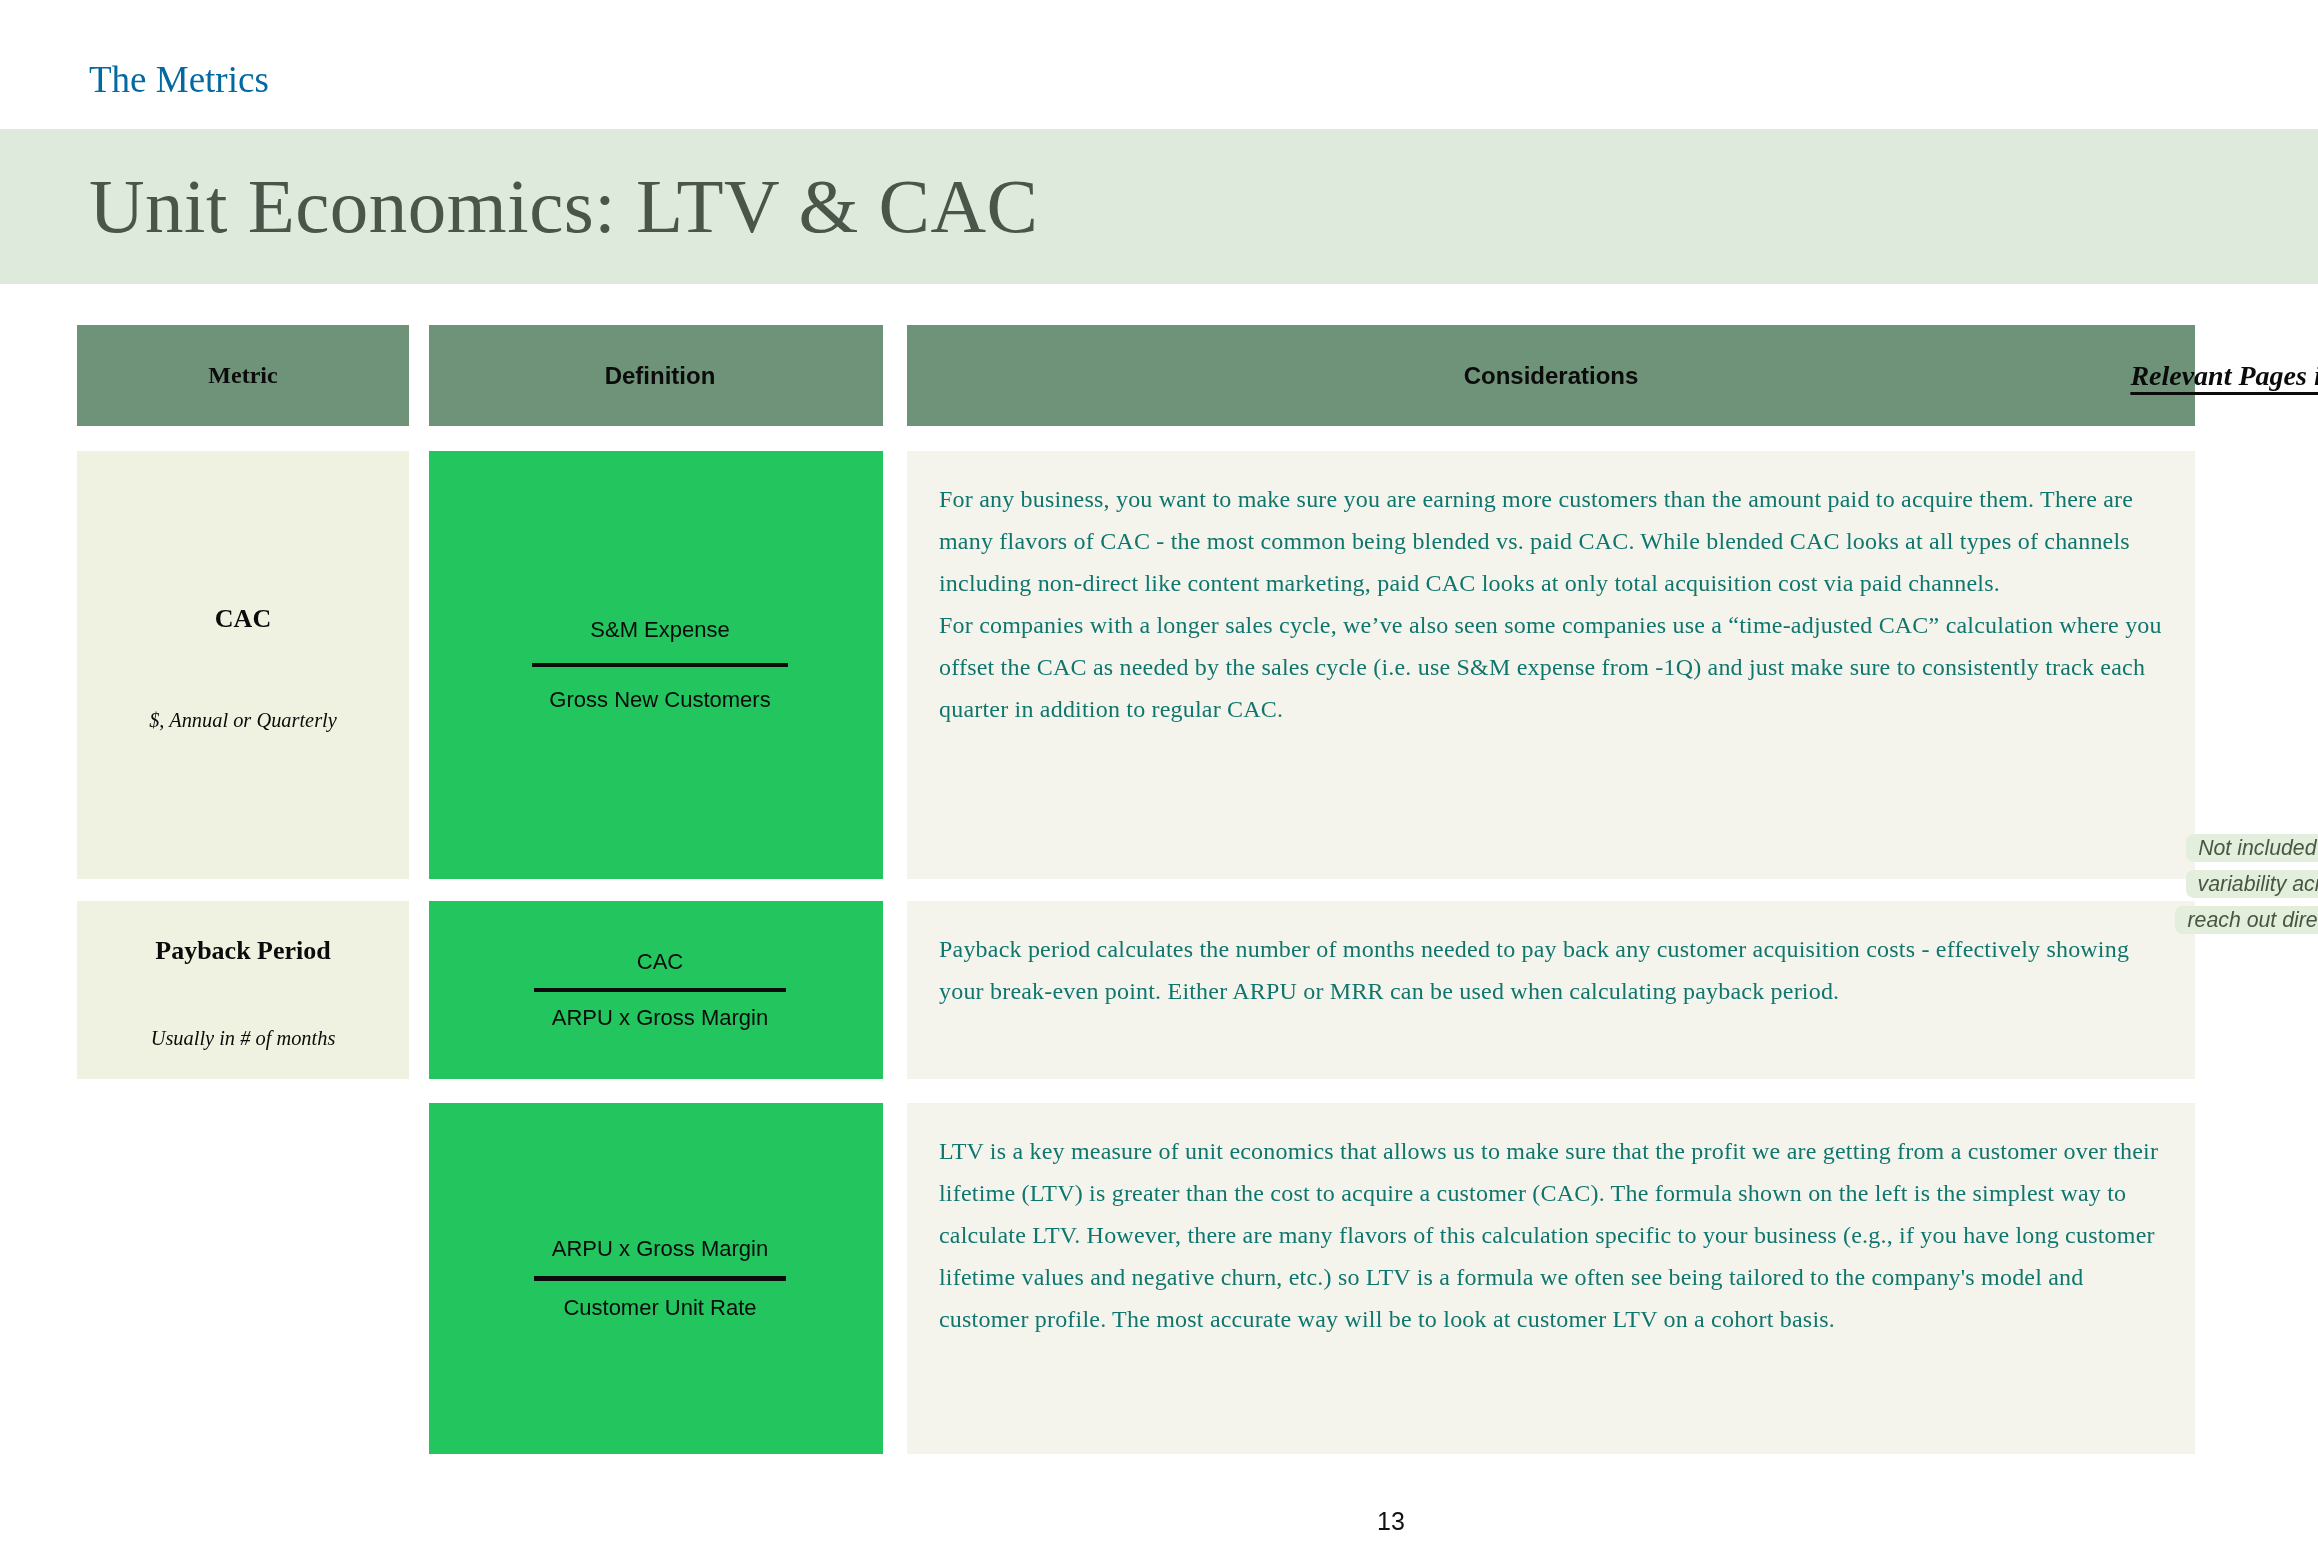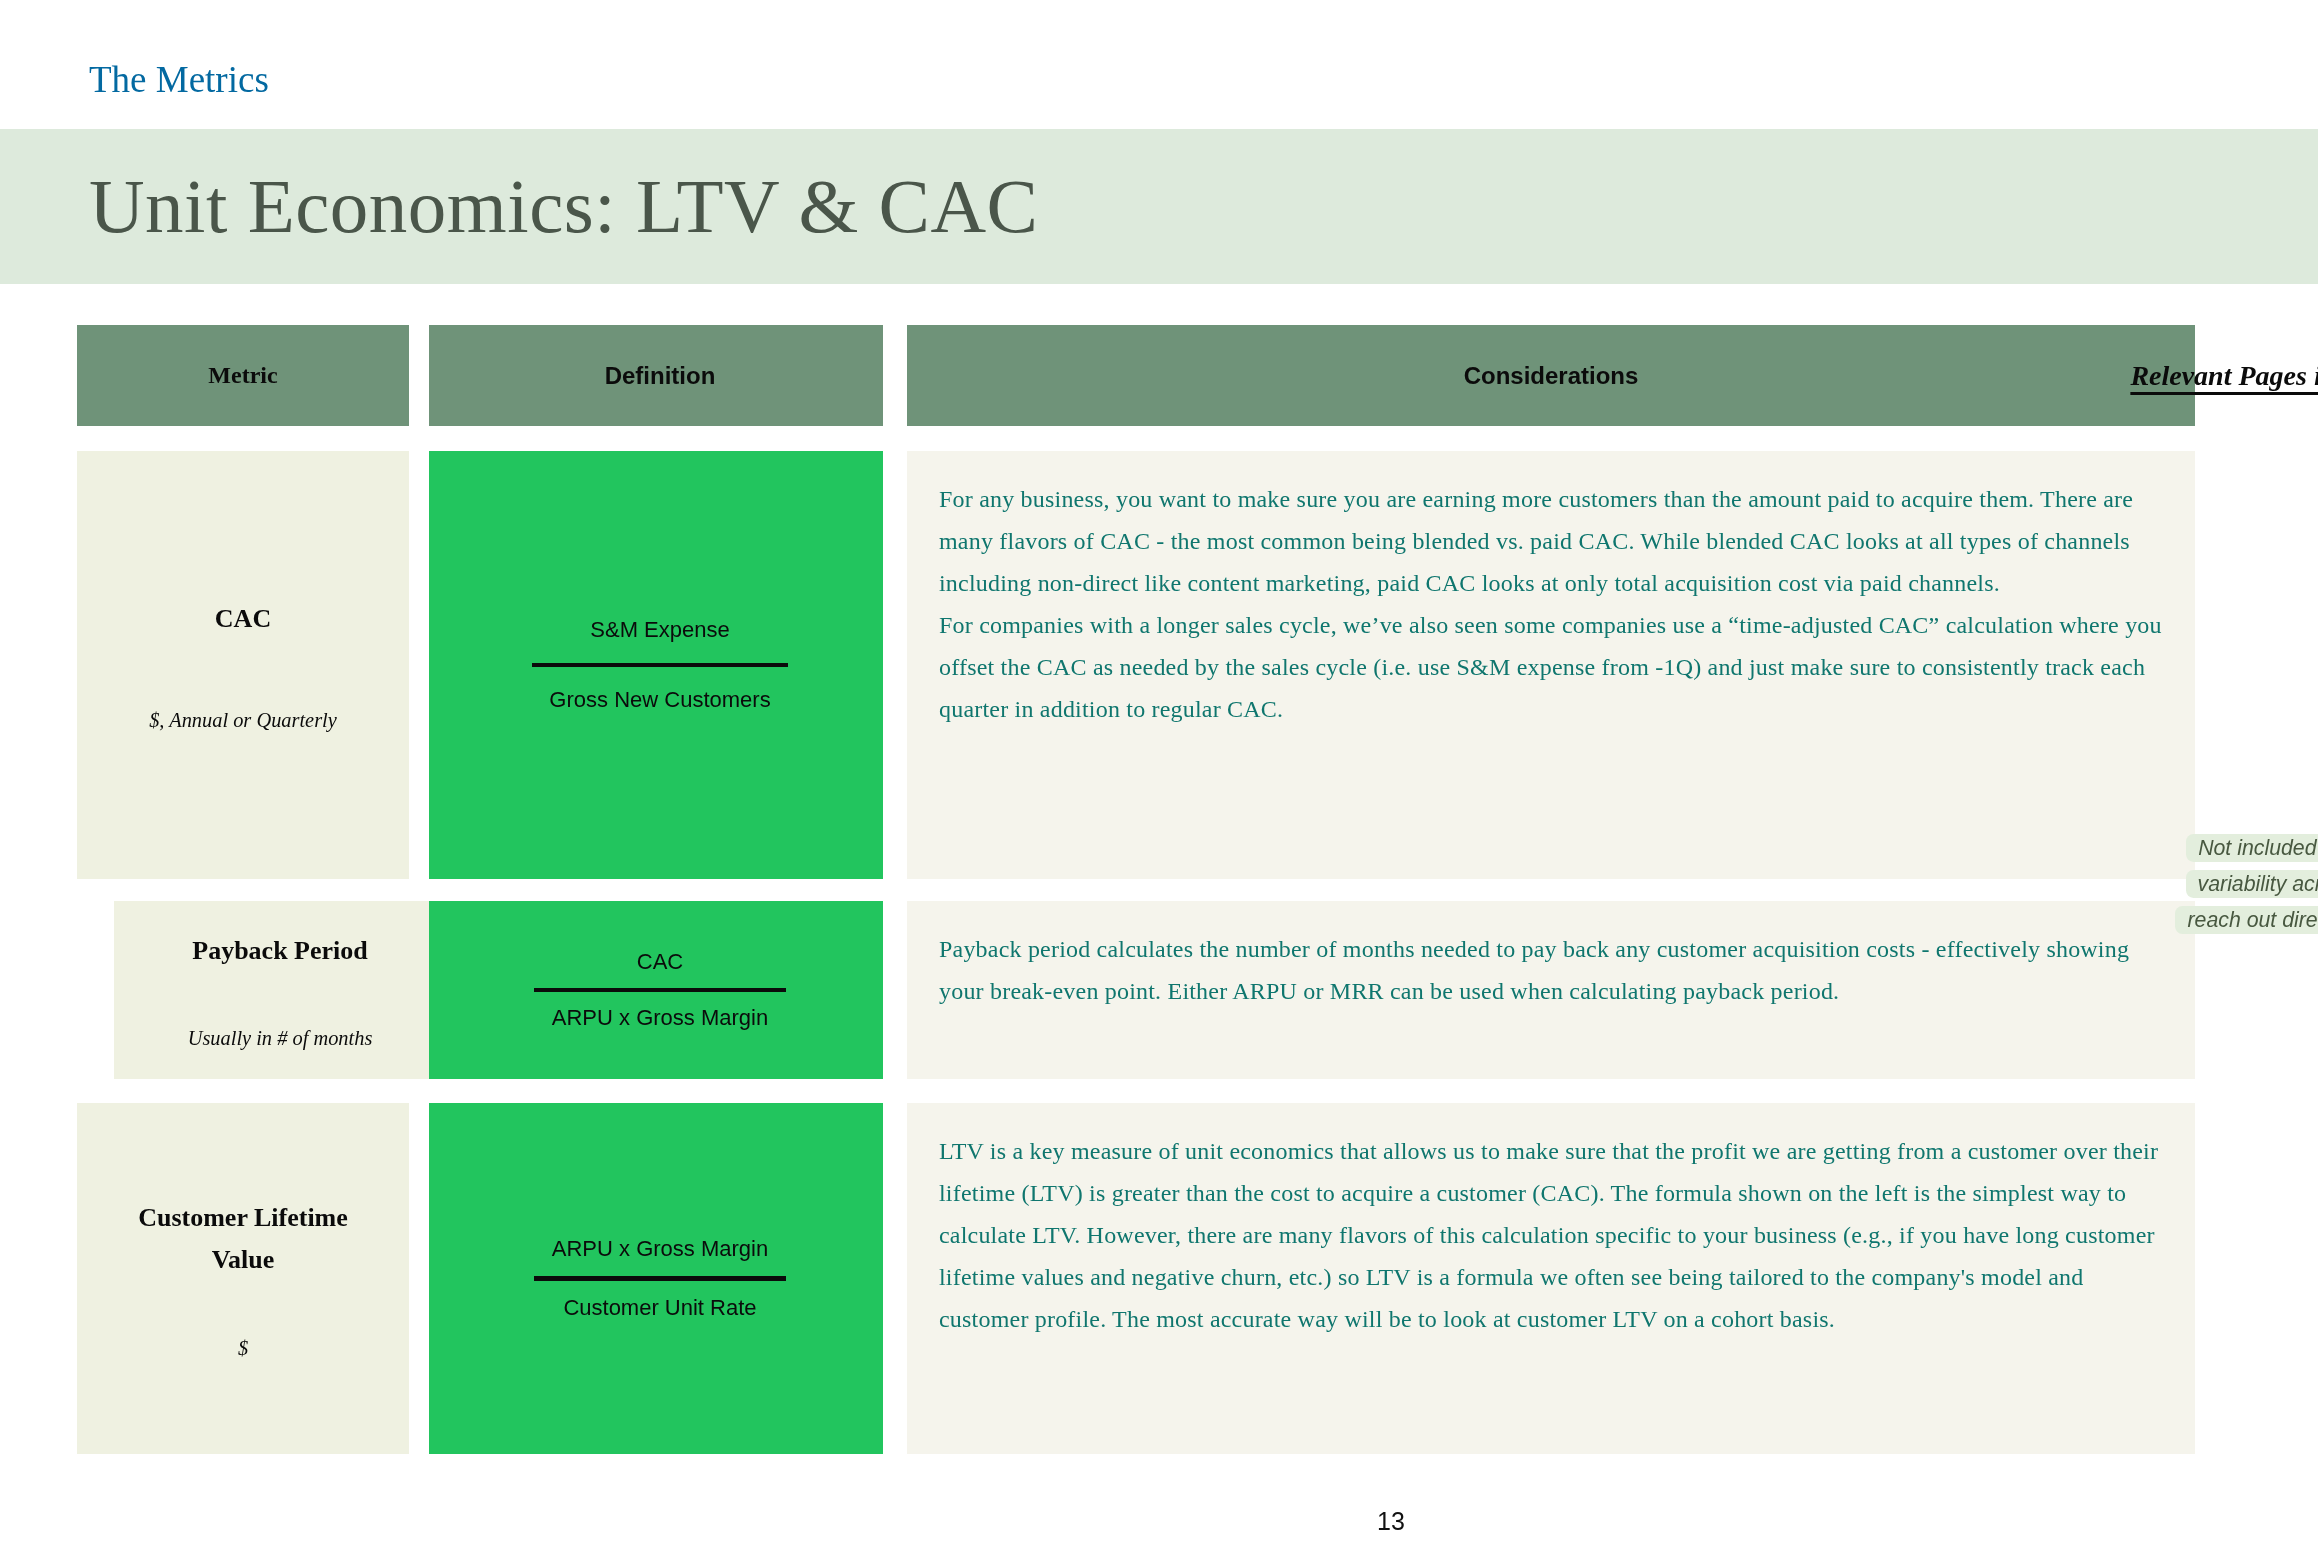--- a/index.html
+++ b/index.html
@@ -103,39 +103,35 @@
       <div>S&amp;M Expense</div>
       <div class="frac-line"></div>
       <div>Gross New Customers</div>
     </div>
   </div>
   <div class="cell col3 r1 cons-cell">
     <p>For any business, you want to make sure you are earning more customers than the amount paid to acquire them. There are many flavors of CAC - the most common being blended vs. paid CAC.  While blended CAC looks at all types of channels including non-direct like content marketing, paid CAC looks at only total acquisition cost via paid channels.</p>
     <p>For companies with a longer sales cycle, we’ve also seen some companies use a “time-adjusted CAC” calculation where you offset the CAC as needed by the sales cycle (i.e. use S&amp;M expense from -1Q) and just make sure to consistently track each quarter in addition to regular CAC.</p>
   </div>
 
-  <div class="cell col1 r2 metric-cell" style="gap:56px;margin-left:37px;">
+  <div class="cell col1 r2 metric-cell" style="gap:56px;">
     <div class="metric-name">Payback Period</div>
     <div class="metric-unit">Usually in # of months</div>
   </div>
   <div class="cell col2 r2 def-cell">
     <div class="fraction">
       <div>CAC</div>
       <div class="frac-line" style="margin:13px -17.6px;"></div>
       <div>ARPU x Gross Margin</div>
     </div>
   </div>
   <div class="cell col3 r2 cons-cell">
     <p>Payback period calculates the number of months needed to pay back any customer acquisition costs - effectively showing your break-even point. Either ARPU or MRR can be used when calculating payback period.</p>
   </div>
 
-  <div class="cell col1 r3 metric-cell" style="gap:56px;">
-    <div class="metric-name">Customer Lifetime Value</div>
-    <div class="metric-unit">$</div>
-  </div>
   <div class="cell col2 r3 def-cell">
     <div class="fraction">
       <div>ARPU x Gross Margin</div>
       <div class="frac-line" style="margin:14px -17.6px;"></div>
       <div>Customer Unit Rate</div>
     </div>
   </div>
   <div class="cell col3 r3 cons-cell">
     <p>LTV is a key measure of unit economics that allows us to make sure that the profit we are getting from a customer over their lifetime (LTV) is greater than the cost to acquire a customer (CAC).  The formula shown on the left is the simplest way to calculate LTV. However, there are many flavors of this calculation specific to your business (e.g., if you have long customer lifetime values and negative churn, etc.) so LTV is a formula we often see being tailored to the company's model and customer profile.  The most accurate way will be to look at customer LTV on a cohort basis.</p>
   </div>

